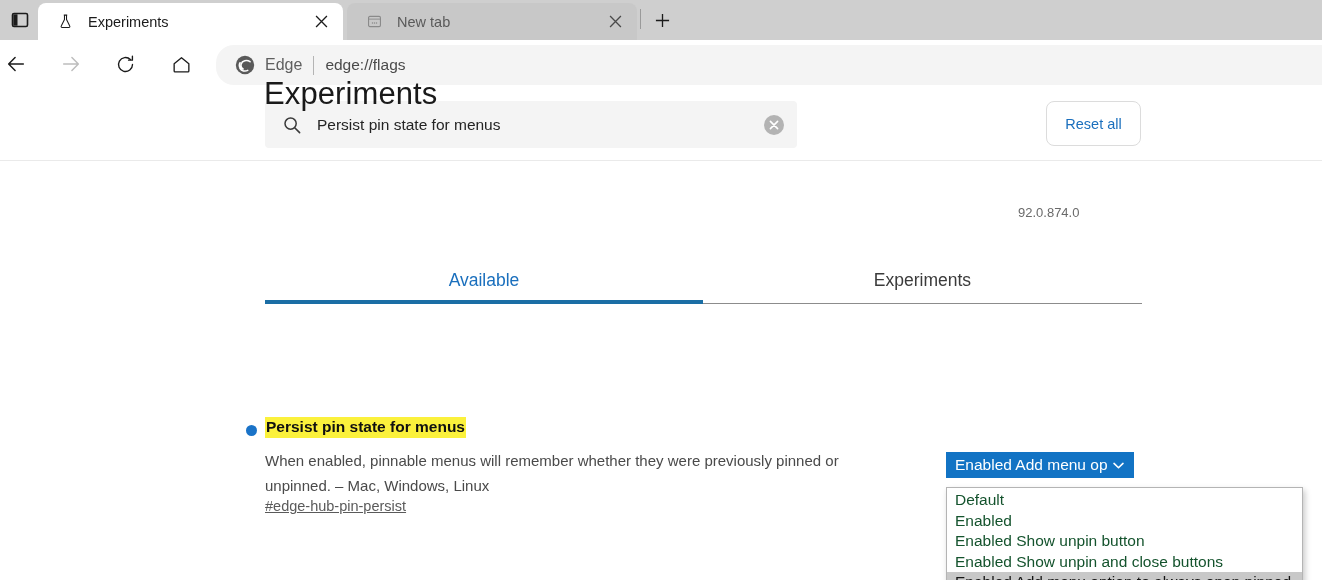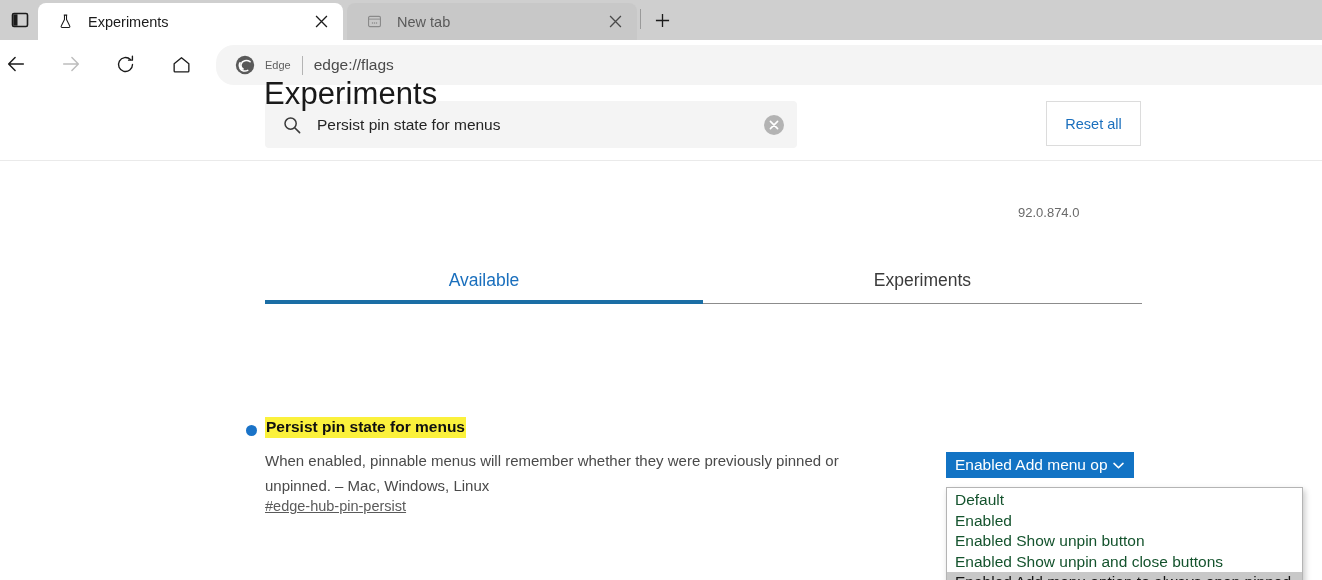--- a/index.html
+++ b/index.html
@@ -92,21 +92,21 @@
     background: #f4f4f4;
     border-radius: 18px 0 0 18px;
     display: flex; align-items: center;
   }
   .edge-logo {
     margin-left: 18px; width: 22px; height: 22px;
     flex: 0 0 auto;
   }
   .omnibox-brand {
     margin-left: 9px;
-    font-size: 11px; color: #5f5f5f;
+    font-size: 16px; color: #5f5f5f;
   }
   .omnibox-divider {
     margin: 0 11px;
     width: 1px; height: 19px; background: #b4b4b4;
   }
   .omnibox-url {
     font-size: 15.5px; color: #4a4a4a;
   }
 
   
@@ -135,21 +135,21 @@
   .search-clear {
     margin-right: 12px; width: 22px; height: 22px;
     flex: 0 0 auto;
     display: flex; align-items: center; justify-content: center;
   }
   .reset-all {
     position: absolute; left: 1046px; top: 13px;
     width: 95px; height: 45px;
     background: #ffffff;
     border: 1px solid #dcdcdc;
-    border-radius: 0;
+    border-radius: 8px;
     color: #1a6fbd;
     font-family: "Liberation Sans", sans-serif;
     font-size: 14.5px;
     cursor: pointer;
   }
 
   
   .body-wrap { position: absolute; left: 0; top: 74px; width: 1322px; height: 418px; }
   .page-title {
     position: absolute; left: 264px; top: 100px;

